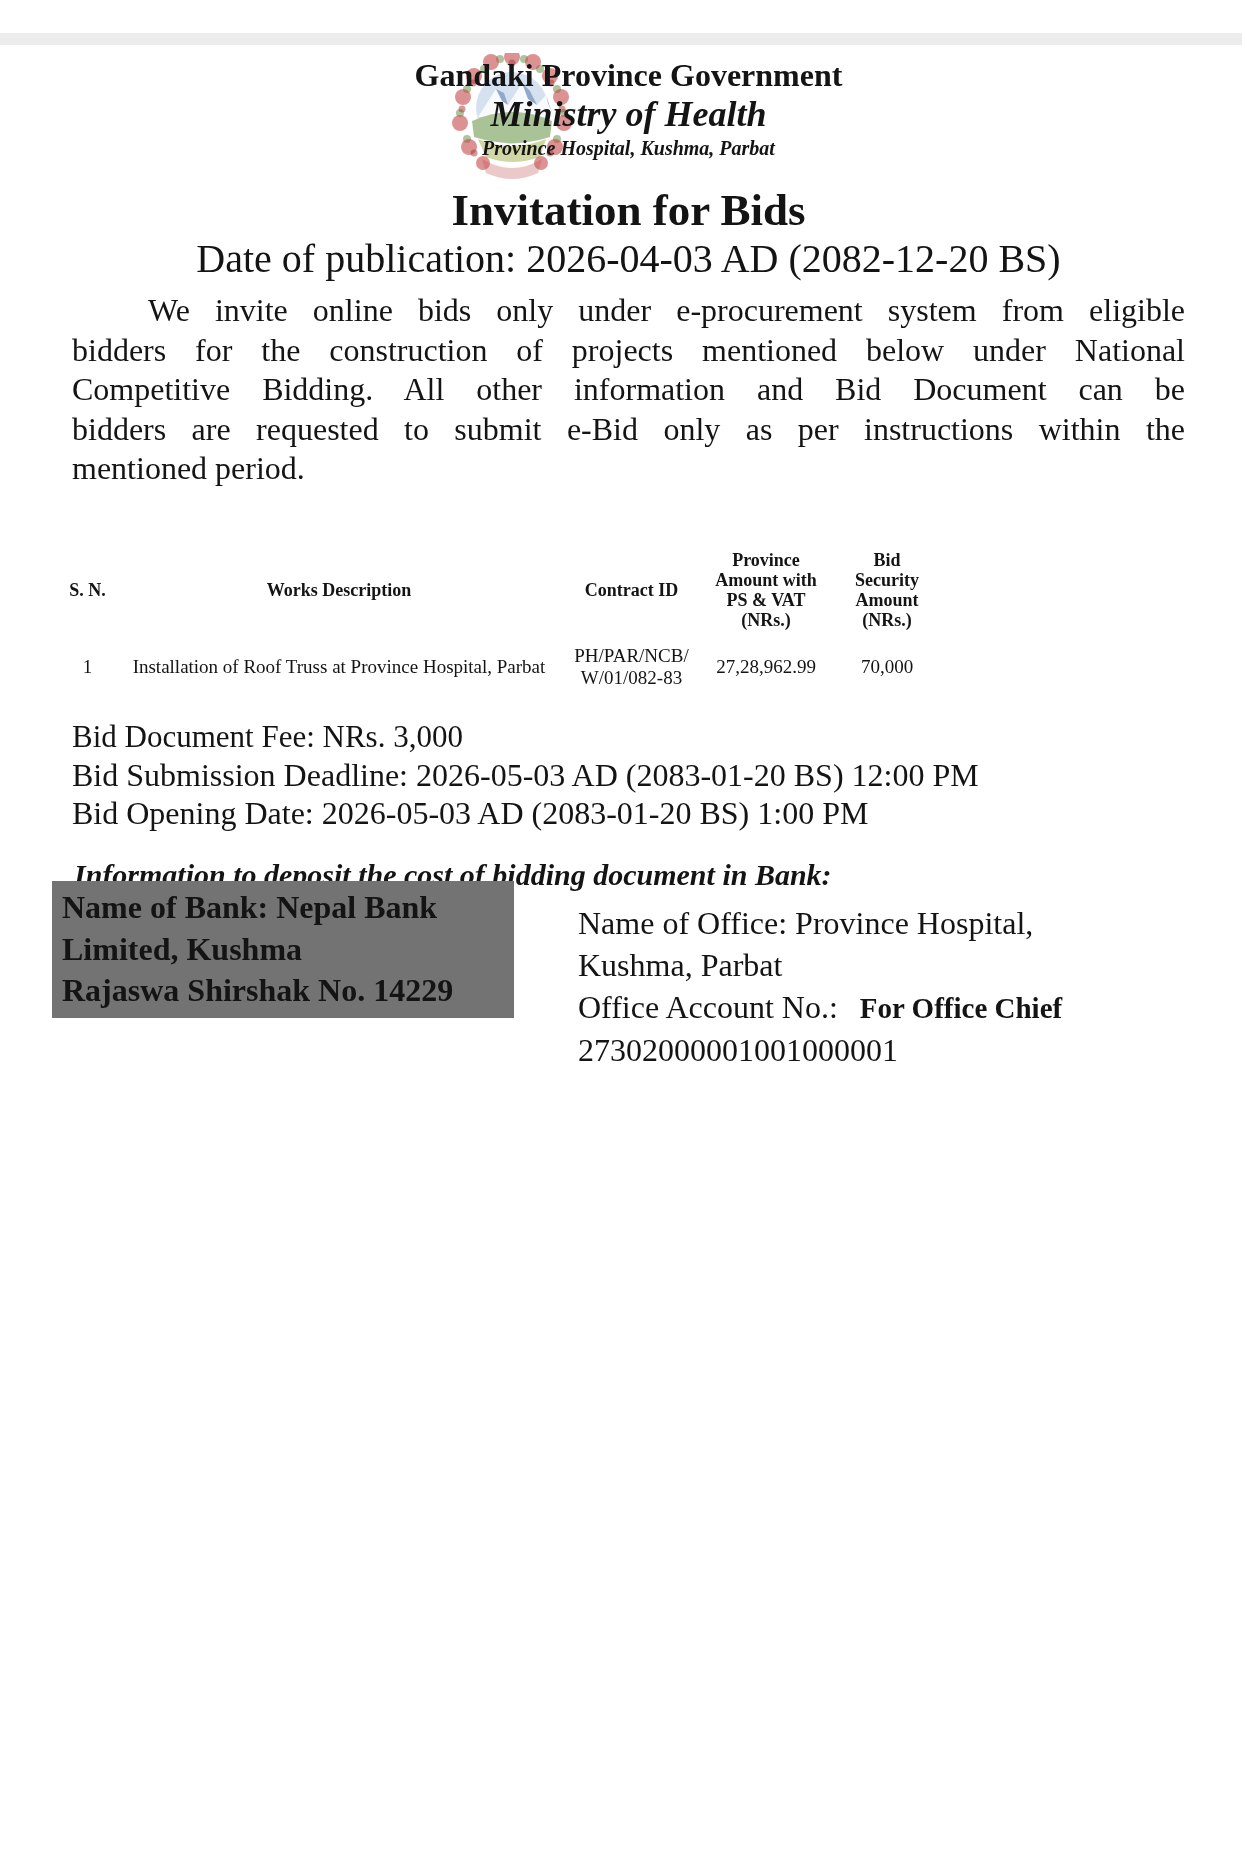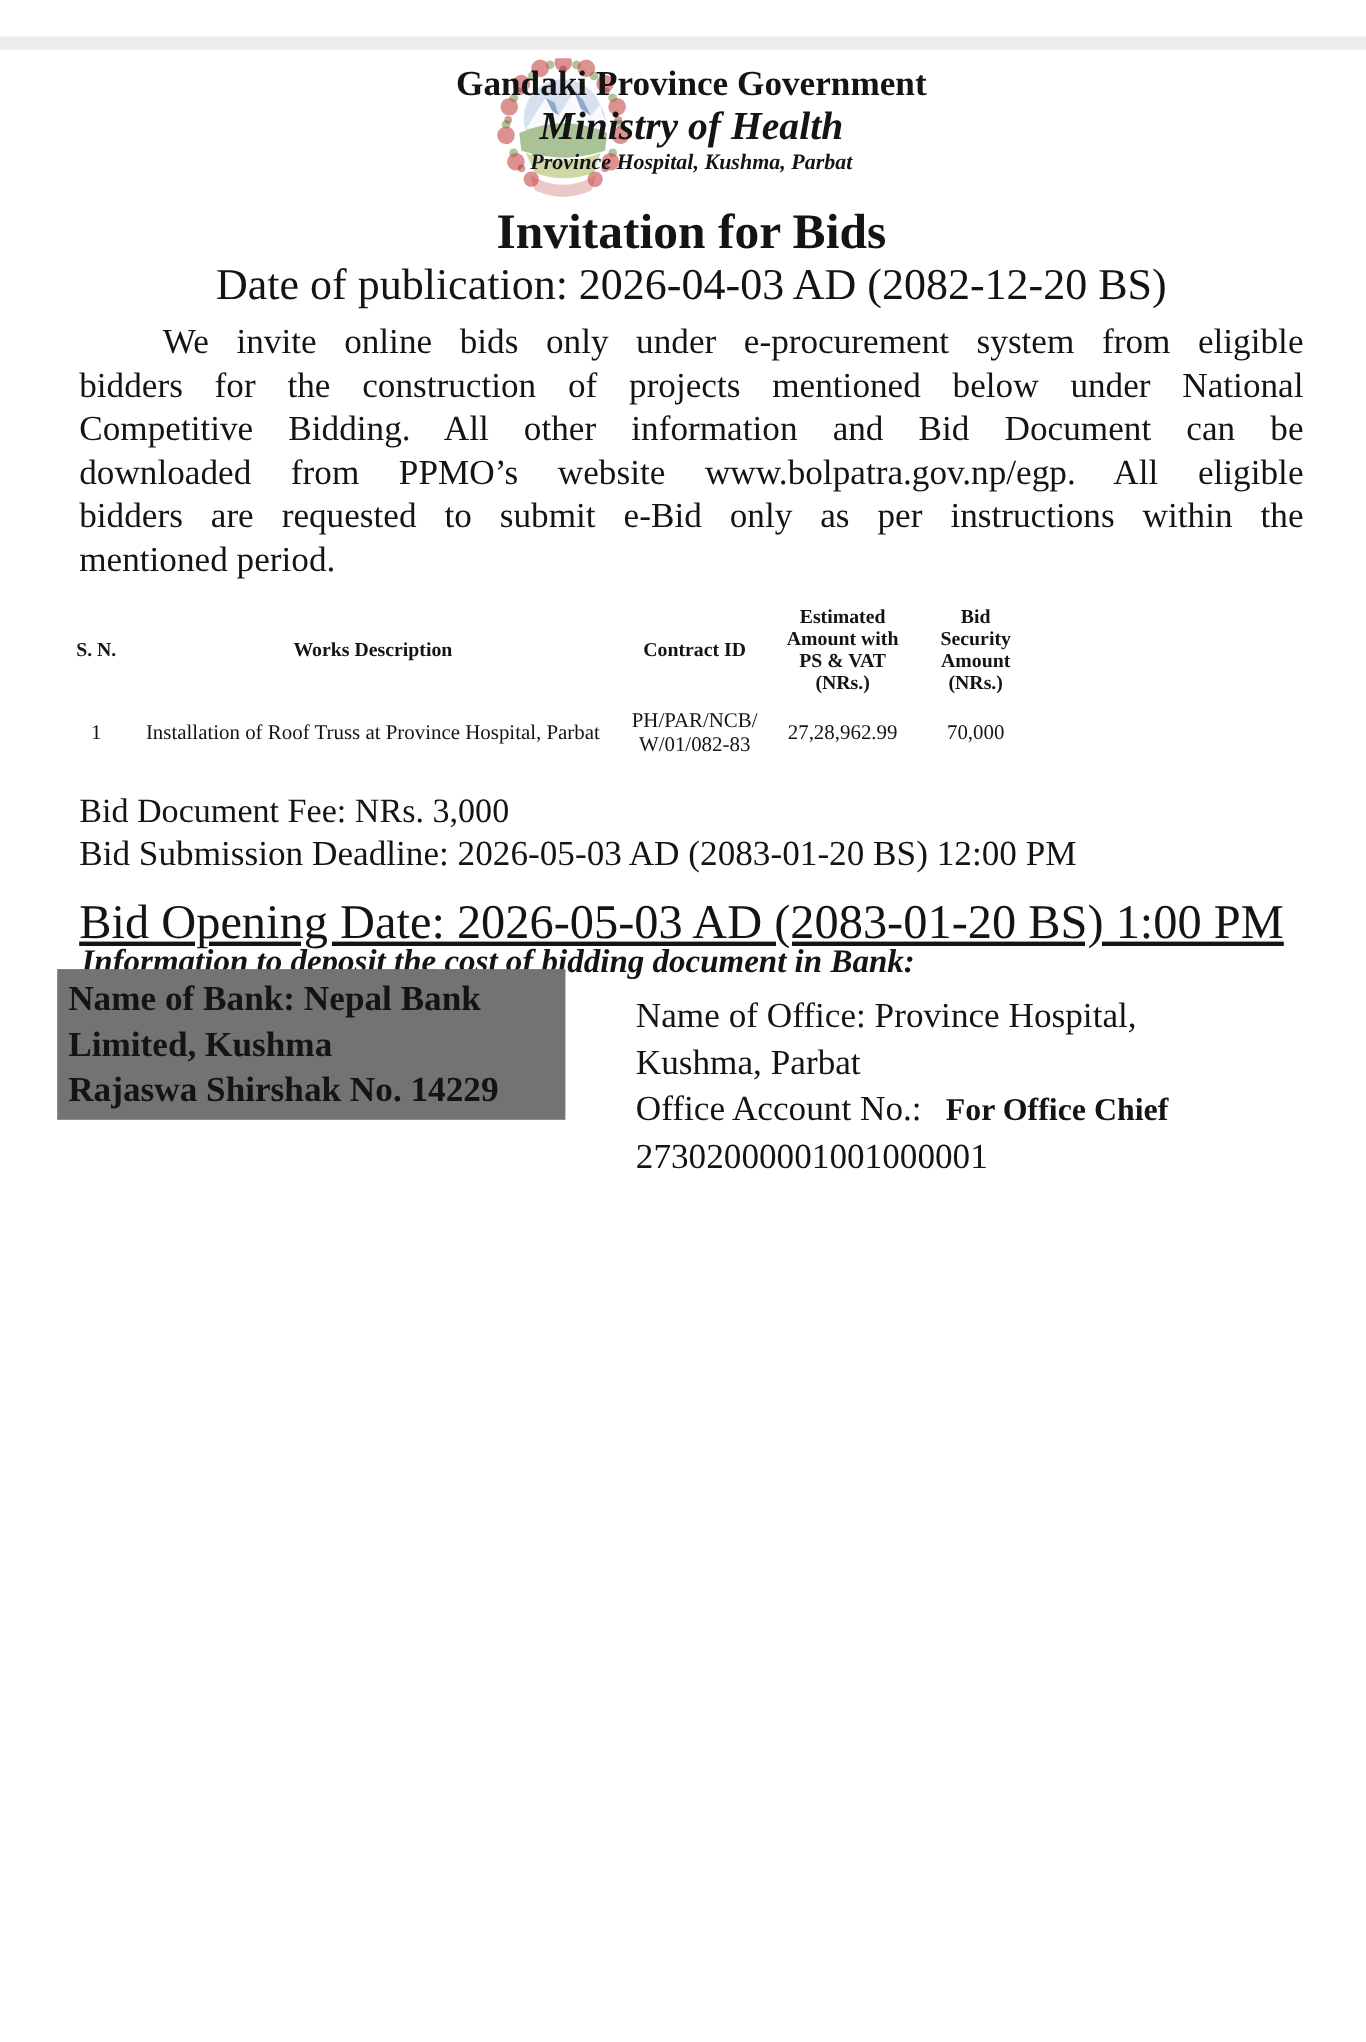--- a/index.html
+++ b/index.html
@@ -35,21 +35,21 @@
   .th{top:513px;height:88px;font-weight:bold;font-size:18px;line-height:20px;}
   .td{top:607px;height:54px;font-size:19px;line-height:22px;}
   .c-sn{left:60px;width:55px;}
   .c-works{left:115px;width:448px;}
   .c-contract{left:563px;width:137px;}
   .c-est{left:700px;width:132px;}
   .c-sec{left:832px;width:110px;}
 
   .fee-line{top:685px;left:72px;font-size:31px;line-height:38px;text-align:right;}
   .sub-line{top:723px;left:72px;font-size:32px;line-height:38px;text-align:right;}
-  .open-line{top:787px;left:72px;font-size:44px;line-height:38px;text-decoration:underline;}
+  .open-line{top:761px;left:72px;font-size:32px;line-height:38px;}
 
   .bank-heading{top:824px;left:74px;width:1100px;font-weight:bold;font-style:italic;font-size:30px;line-height:36px;z-index:1;}
   .bank-left{top:848px;left:52px;width:452px;background:#737373;padding:6px 0 6px 10px;
              font-weight:bold;font-size:32px;line-height:41.5px;z-index:2;}
   .bank-right{top:869px;left:578px;width:600px;font-size:32px;line-height:42px;z-index:2;}
   .sig{font-weight:bold;font-size:29px;margin-left:22px;white-space:nowrap;}
 </style>
 </head>
 <body>
 
@@ -110,36 +110,35 @@
   <div class="abs centered hdr-min txt-layer">Ministry of Health</div>
   <div class="abs centered hdr-off txt-layer">Province Hospital, Kushma, Parbat</div>
 
   <div class="abs centered notice-title txt-layer">Invitation for Bids</div>
   <div class="abs centered pub-date txt-layer">Date of publication: 2026-04-03 AD (2082-12-20 BS)</div>
 
   <div class="abs para txt-layer">
     <div class="pline first">We invite online bids only under e-procurement system from eligible</div>
     <div class="pline">bidders for the construction of projects mentioned below under National</div>
     <div class="pline">Competitive Bidding. All other information and Bid Document can be</div>
-    <div class="pline">downloaded from PPMO’s website www.bolpatra.gov.np/egp. All eligible</div>
     <div class="pline">bidders are requested to submit e-Bid only as per instructions within the</div>
     <div class="pline last">mentioned period.</div>
   </div>
 
   <div class="abs th c-sn">
       <span>S. N.</span>
     </div>
   <div class="abs th c-works">
       <span>Works Description</span>
     </div>
   <div class="abs th c-contract">
       <span>Contract ID</span>
     </div>
   <div class="abs th c-est">
-    <div>Estimated</div>
+    <div>Province</div>
     <div>Amount with</div>
     <div>PS &amp; VAT</div>
     <div>(NRs.)</div>
   </div>
   <div class="abs th c-sec">
     <div>Bid</div>
     <div>Security</div>
     <div>Amount</div>
     <div>(NRs.)</div>
   </div>

